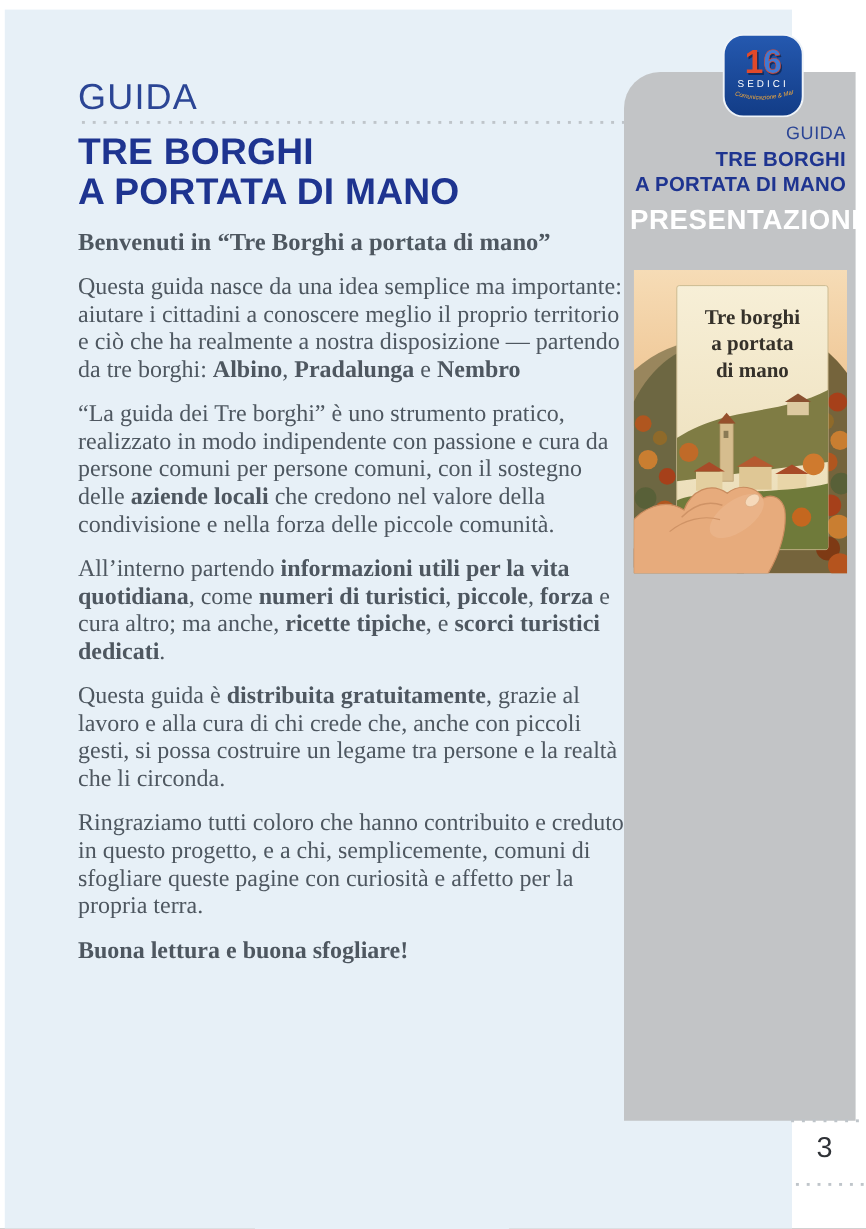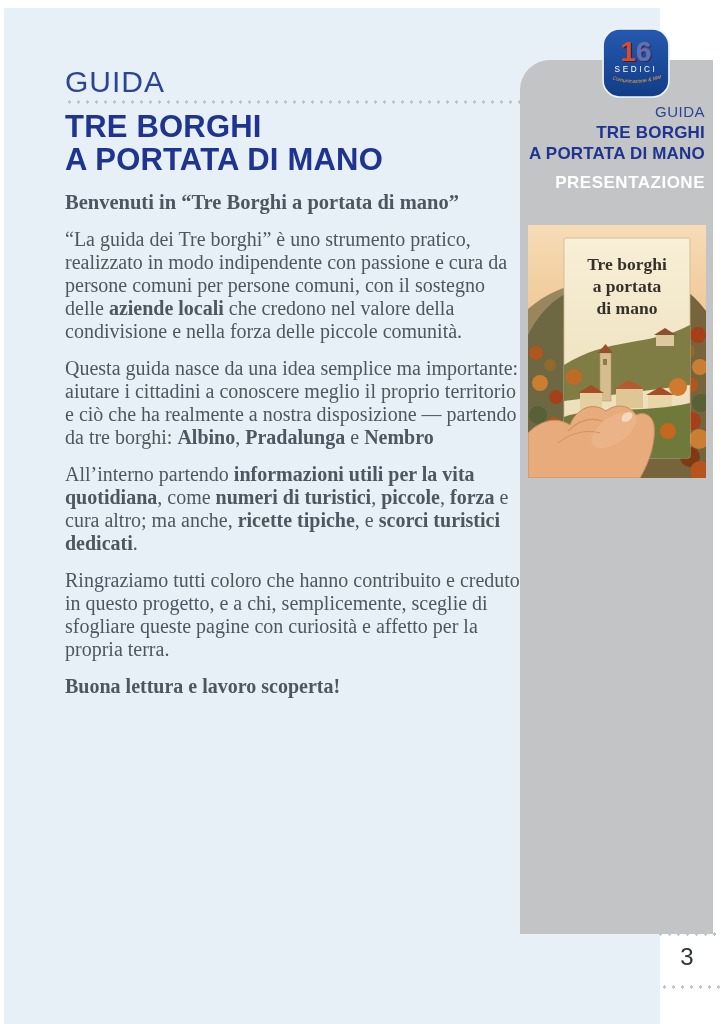--- a/index.html
+++ b/index.html
@@ -47,21 +47,21 @@
   
   .sidebar{
     position:absolute;left:520px;top:60px;width:193px;height:874px;
     background:var(--sidebar_bg);border-top-left-radius:30px;z-index:3;
   }
   .sidebar-head{
     position:absolute;top:42px;right:8px;text-align:right;width:180px;
   }
   .sb-kicker{font-size:15px;color:var(--accent_blue);letter-spacing:0.5px;line-height:20px;}
   .sb-title{font-size:17px;font-weight:700;color:var(--title_navy);line-height:21px;letter-spacing:0.2px;}
-  .sb-section{font-size:17px;font-weight:700;color:#ffffff;letter-spacing:0.5px;margin-top:9px;line-height:20px;}
+  .sb-section{font-size:23px;font-weight:700;color:#ffffff;letter-spacing:0.5px;margin-top:9px;line-height:20px;}
   .photo{
     position:absolute;left:8px;top:165px;width:178px;height:253px;
     overflow:hidden;
   }
   .photo svg{display:block;}
   
   .logo{
     position:absolute;left:602px;top:28px;width:68px;height:70px;z-index:4;
   }
   
@@ -82,26 +82,27 @@
   <div class="main-col">
     <div class="kicker">GUIDA</div>
     <div class="dotline head"></div>
     <div class="main-title">
       <div>TRE BORGHI</div>
       <div>A PORTATA DI MANO</div>
     </div>
     <div class="article">
       <div class="welcome">Benvenuti in “Tre Borghi a portata di mano”</div>
       <div id="paragraphs">
+          <p class="para"><span>Questa guida nasce da una idea semplice ma importante: aiutare i cittadini a conoscere meglio il proprio territorio e ciò che ha realmente a nostra disposizione — partendo da tre borghi: </span><b>Albino</b><span>, </span><b>Pradalunga</b><span> e </span><b>Nembro</b></p>
           <p class="para"><span>“La guida dei Tre borghi” è uno strumento pratico, realizzato in modo indipendente con passione e cura da persone comuni per persone comuni, con il sostegno delle </span><b>aziende locali</b><span> che credono nel valore della condivisione e nella forza delle piccole comunità.</span></p>
-          <p class="para"><span>Questa guida nasce da una idea semplice ma importante: aiutare i cittadini a conoscere meglio il proprio territorio e ciò che ha realmente a nostra disposizione — partendo da tre borghi: </span><b>Albino</b><span>, </span><b>Pradalunga</b><span> e </span><b>Nembro</b></p>
           <p class="para"><span>All’interno partendo </span><b>informazioni utili per la vita quotidiana</b><span>, come </span><b>numeri di turistici</b><span>, </span><b>piccole</b><span>, </span><b>forza</b><span> e cura altro; ma anche, </span><b>ricette tipiche</b><span>, e </span><b>scorci turistici dedicati</b><span>.</span></p>
-          <p class="para"><span>Ringraziamo tutti coloro che hanno contribuito e creduto in questo progetto, e a chi, semplicemente, sceglie di sfogliare queste pagine con curiosità e affetto per la propria terra.</span></p>
+          <p class="para"><span>Questa guida è </span><b>distribuita gratuitamente</b><span>, grazie al lavoro e alla cura di chi crede che, anche con piccoli gesti, si possa costruire un legame tra persone e la realtà che li circonda.</span></p>
+          <p class="para"><span>Ringraziamo tutti coloro che hanno contribuito e creduto in questo progetto, e a chi, semplicemente, comuni di sfogliare queste pagine con curiosità e affetto per la propria terra.</span></p>
         </div>
-      <div class="closing">Buona lettura e lavoro scoperta!</div>
+      <div class="closing">Buona lettura e buona sfogliare!</div>
     </div>
   </div>
 
   <div class="sidebar">
     <div class="sidebar-head">
       <div class="sb-kicker">GUIDA</div>
       <div class="sb-title">TRE BORGHI</div>
       <div class="sb-title">A PORTATA DI MANO</div>
       <div class="sb-section">PRESENTAZIONE</div>
     </div>

